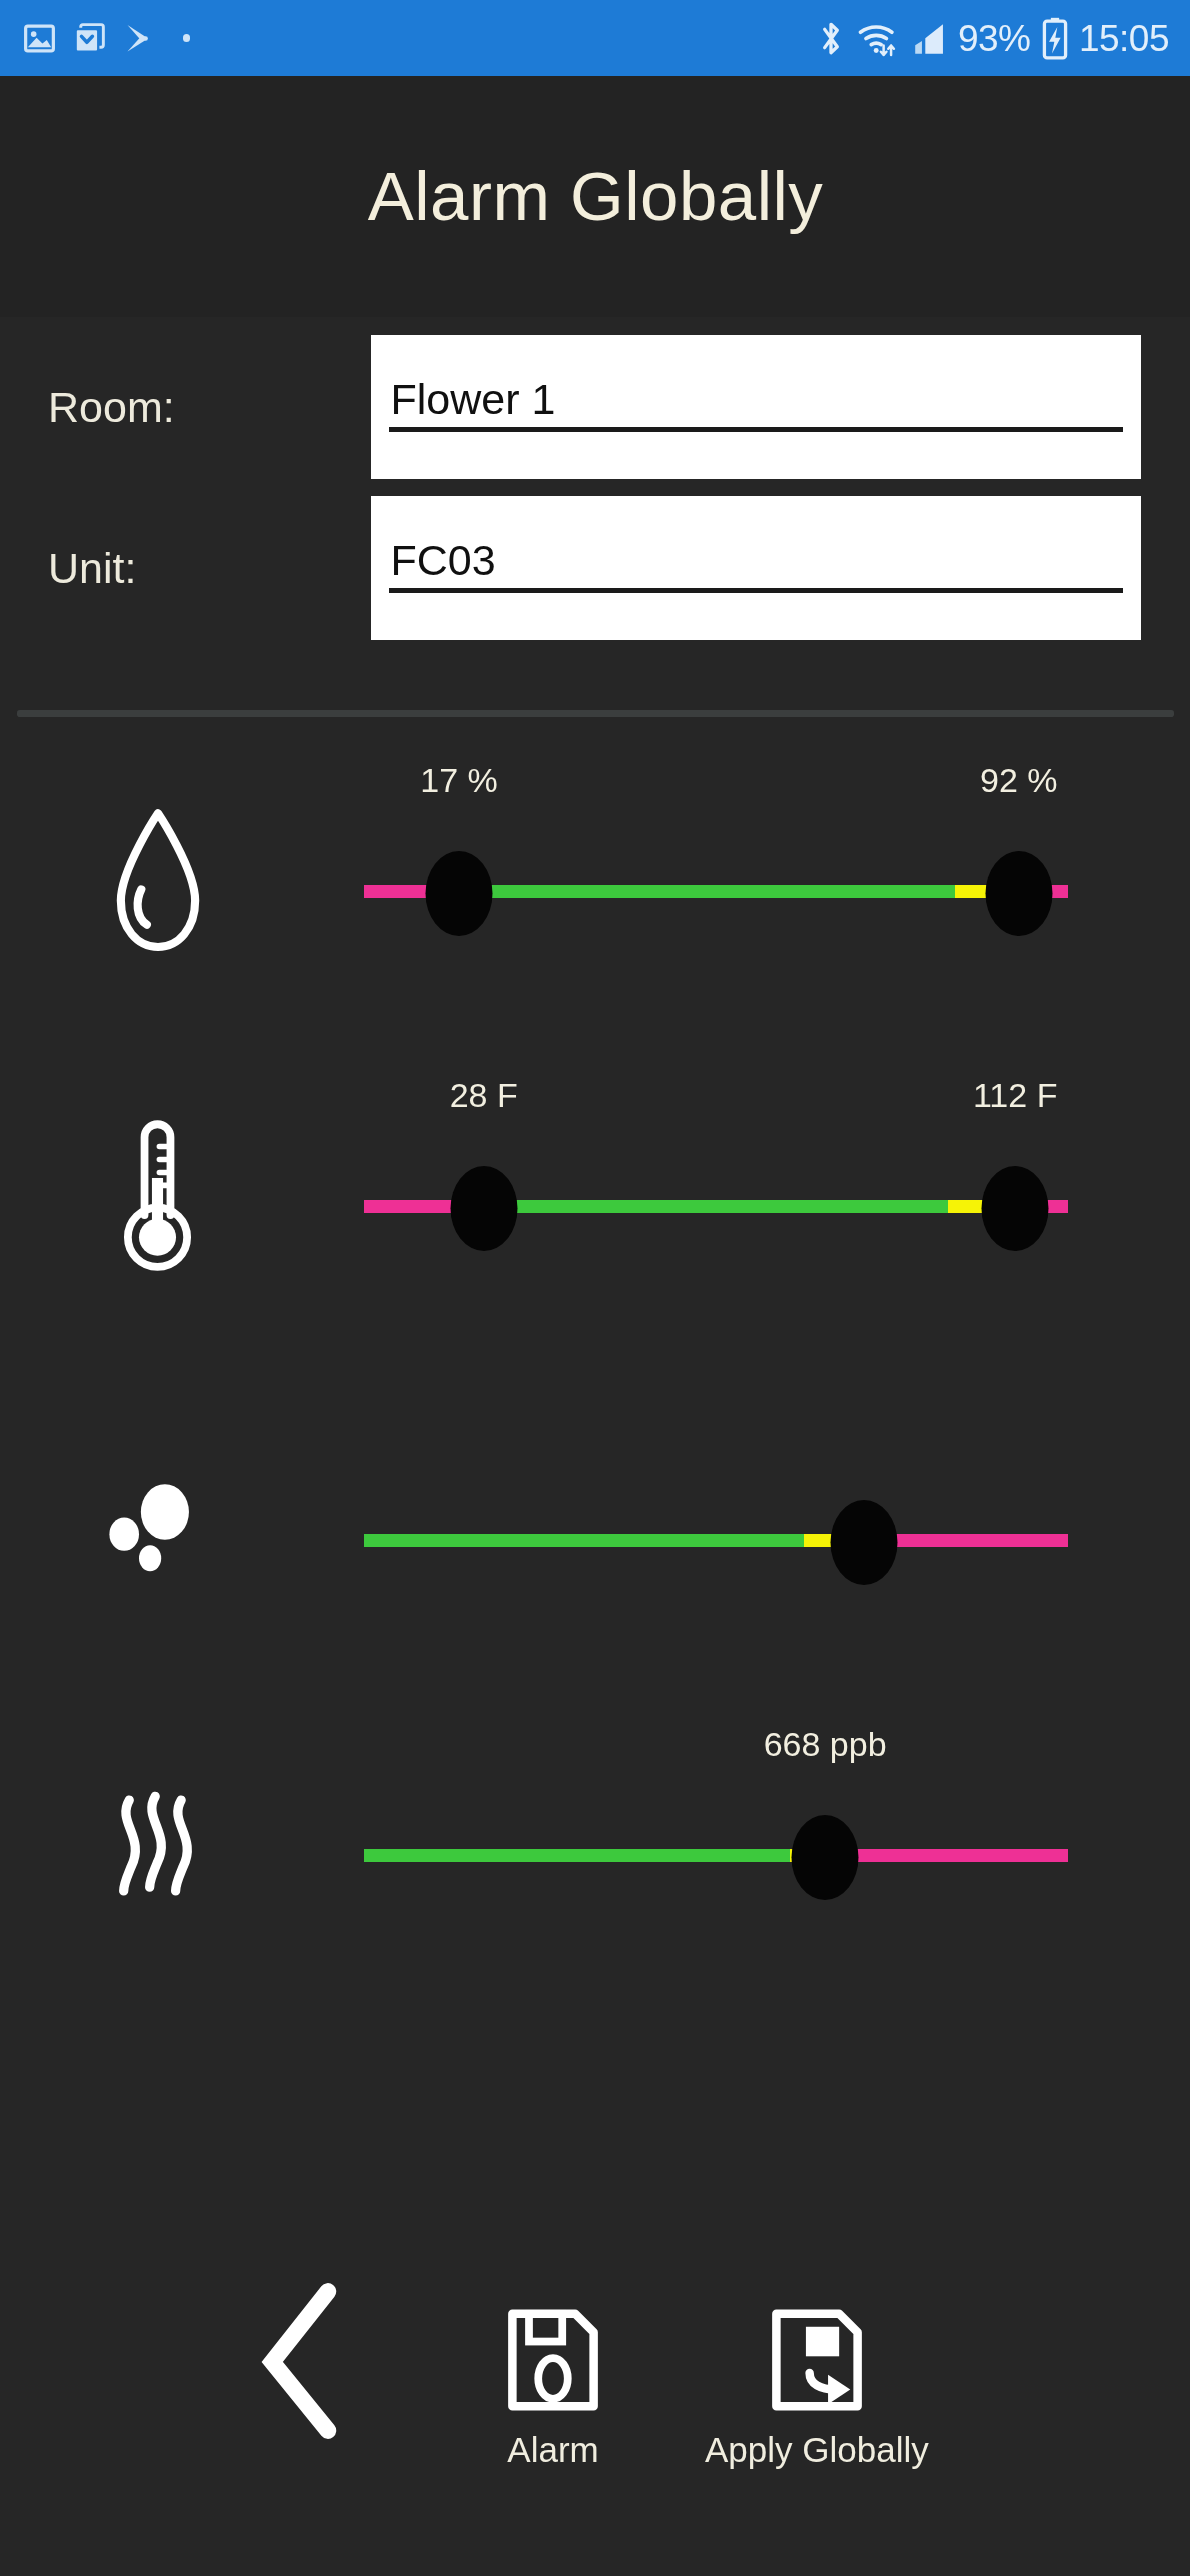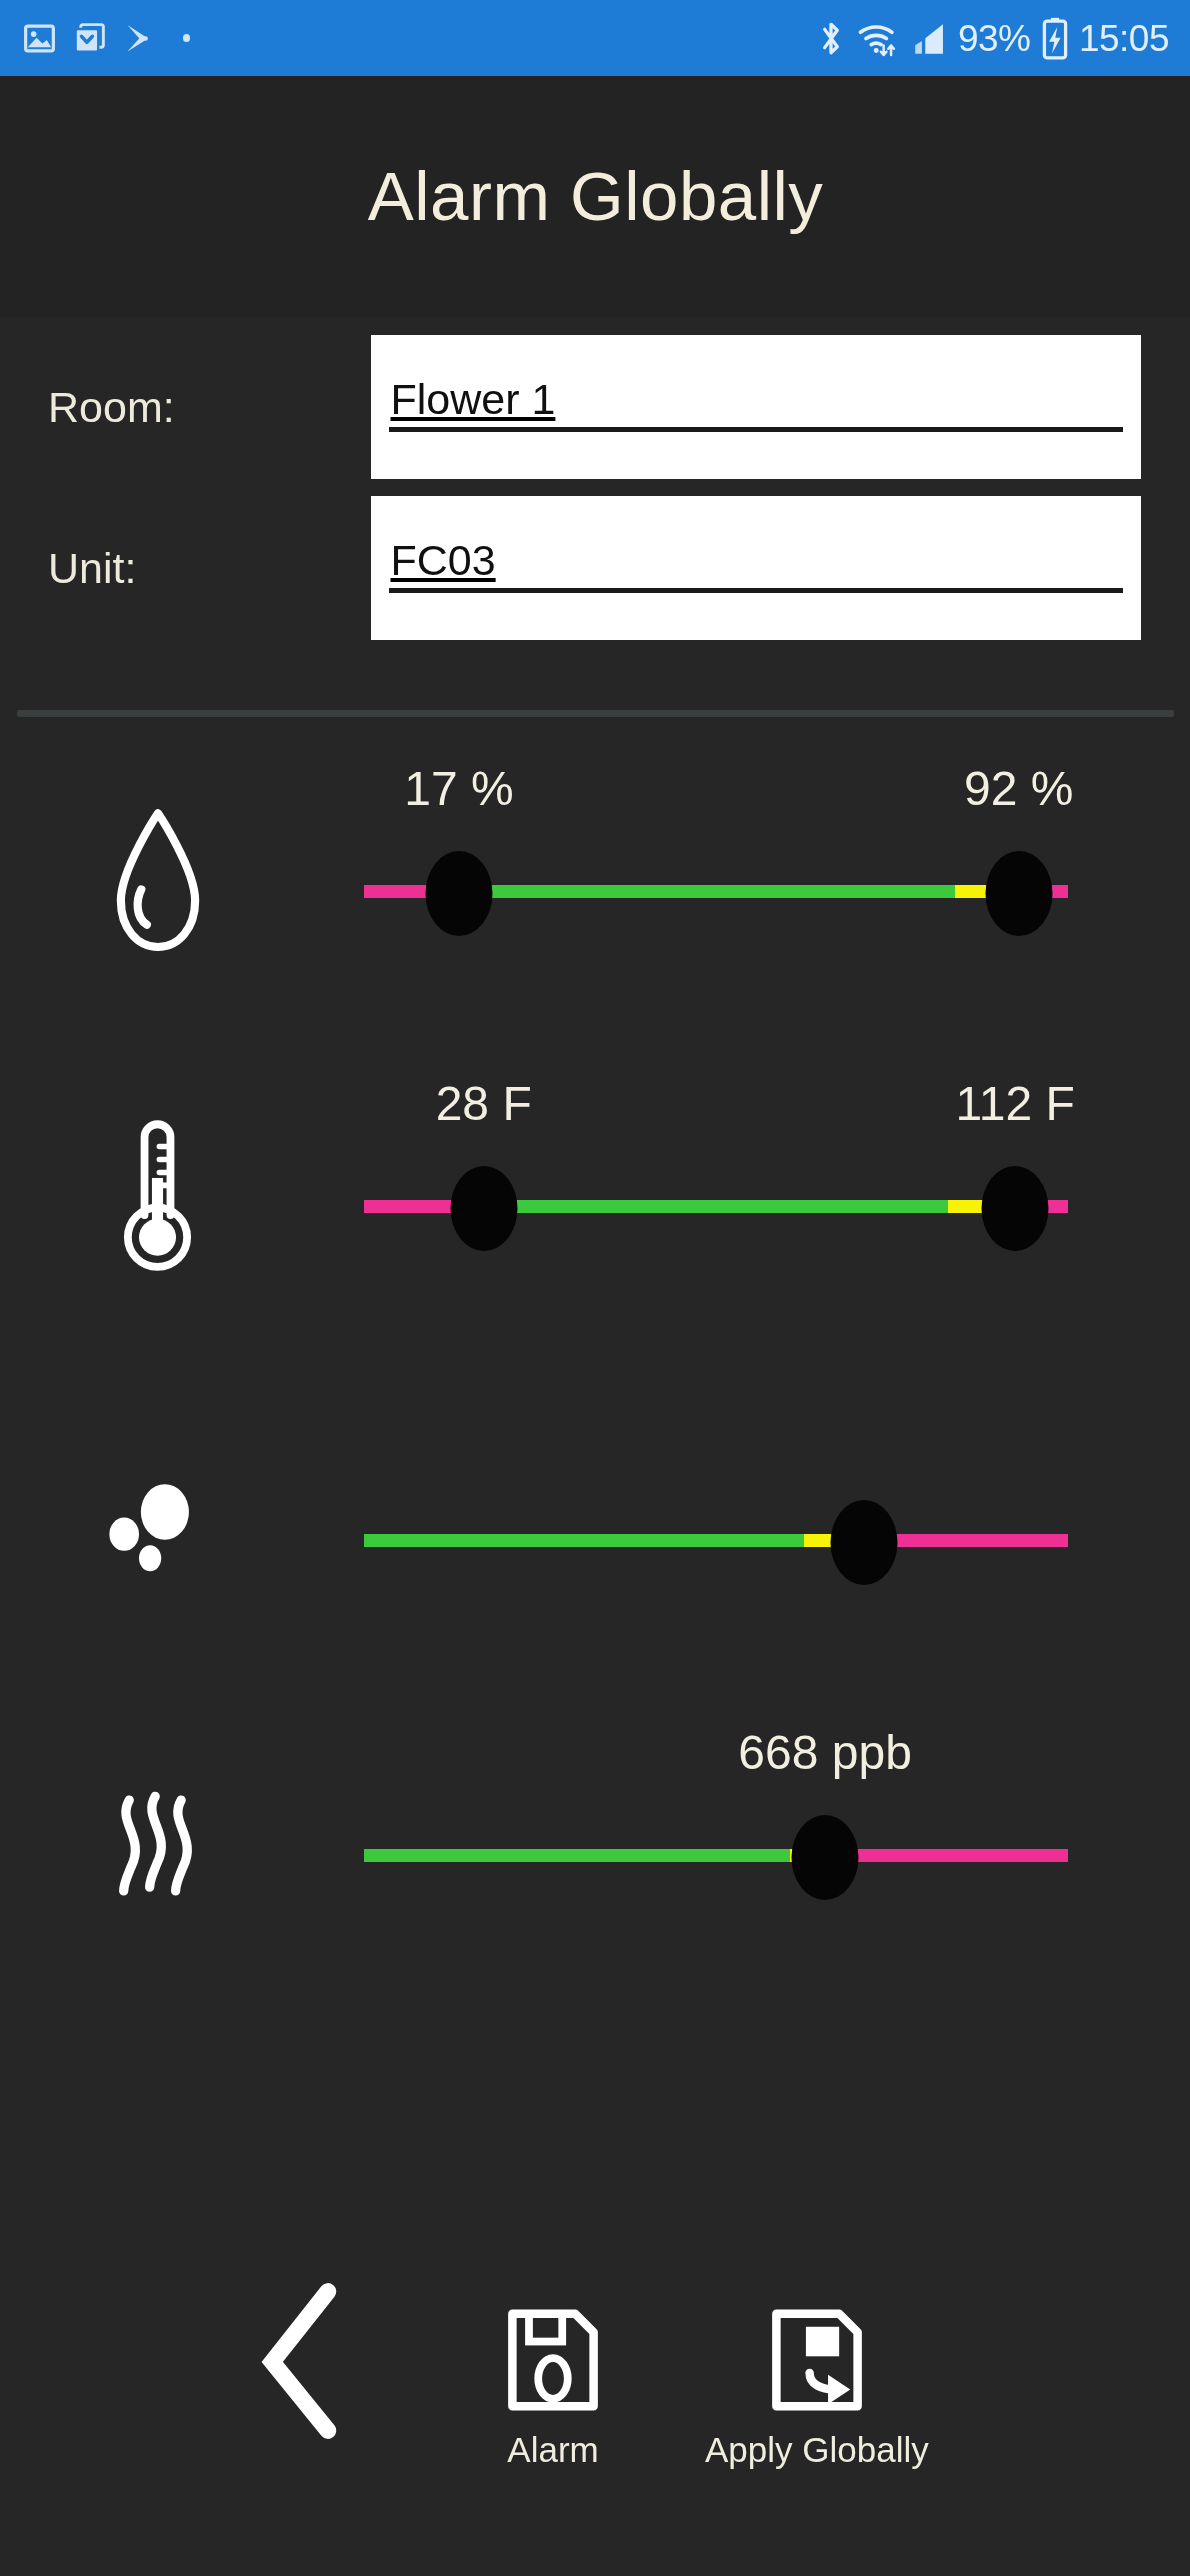--- a/index.html
+++ b/index.html
@@ -103,21 +103,20 @@
   .field-box {
     position: relative;
     width: 770px;
     height: 144px;
     background: #FFFFFF;
     border: 0.9px solid #FFFFFF;
     padding-left: 18.5px;
     display: flex;
     flex-direction: column;
     justify-content: center;
-    text-decoration: underline;
   }
   .field-value {
     color: #101010;
     font-size: 43px;
     font-weight: 400;
     line-height: 1;
     padding-bottom: 15px;
   }
   .field-underline {
     position: absolute;
@@ -165,21 +164,21 @@
   .sec-labels {
     position: absolute;
     left: 364px;
     top: 18.5px;
     width: 704px;
     height: 65px;
   }
   .sec-label {
     position: absolute;
     color: #F2EFE0;
-    font-size: 48px;
+    font-size: 34px;
     font-weight: 400;
     white-space: nowrap;
     top: 0;
   }
   .lbl-lo { transform: translateX(-50%); }
   .lbl-hi { transform: translateX(-50%); }
 
   
   .track-wrap {
     position: absolute;

